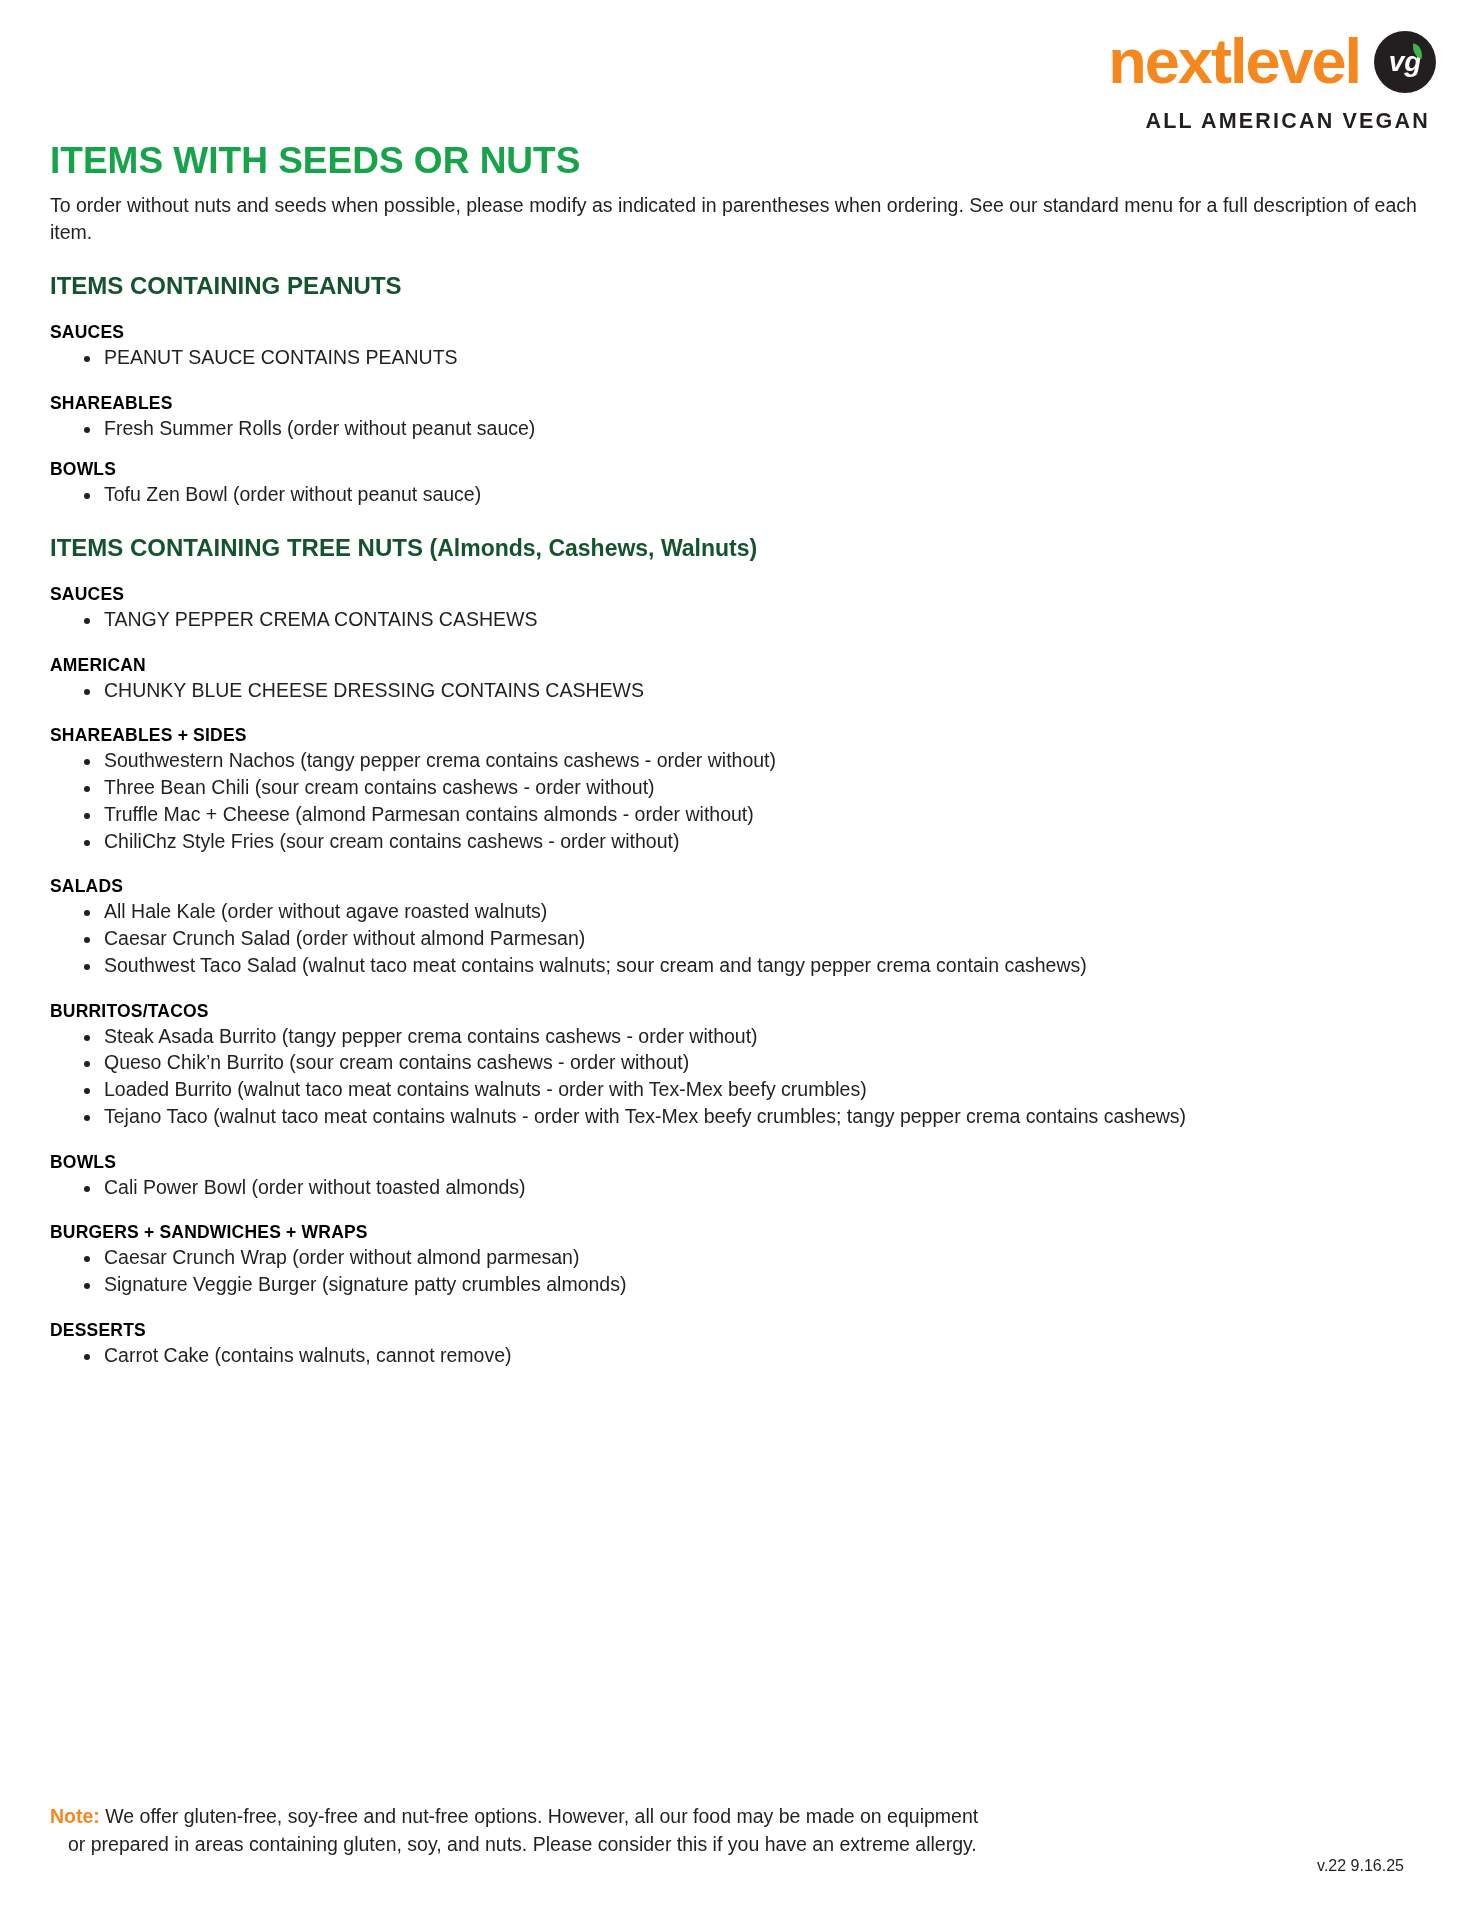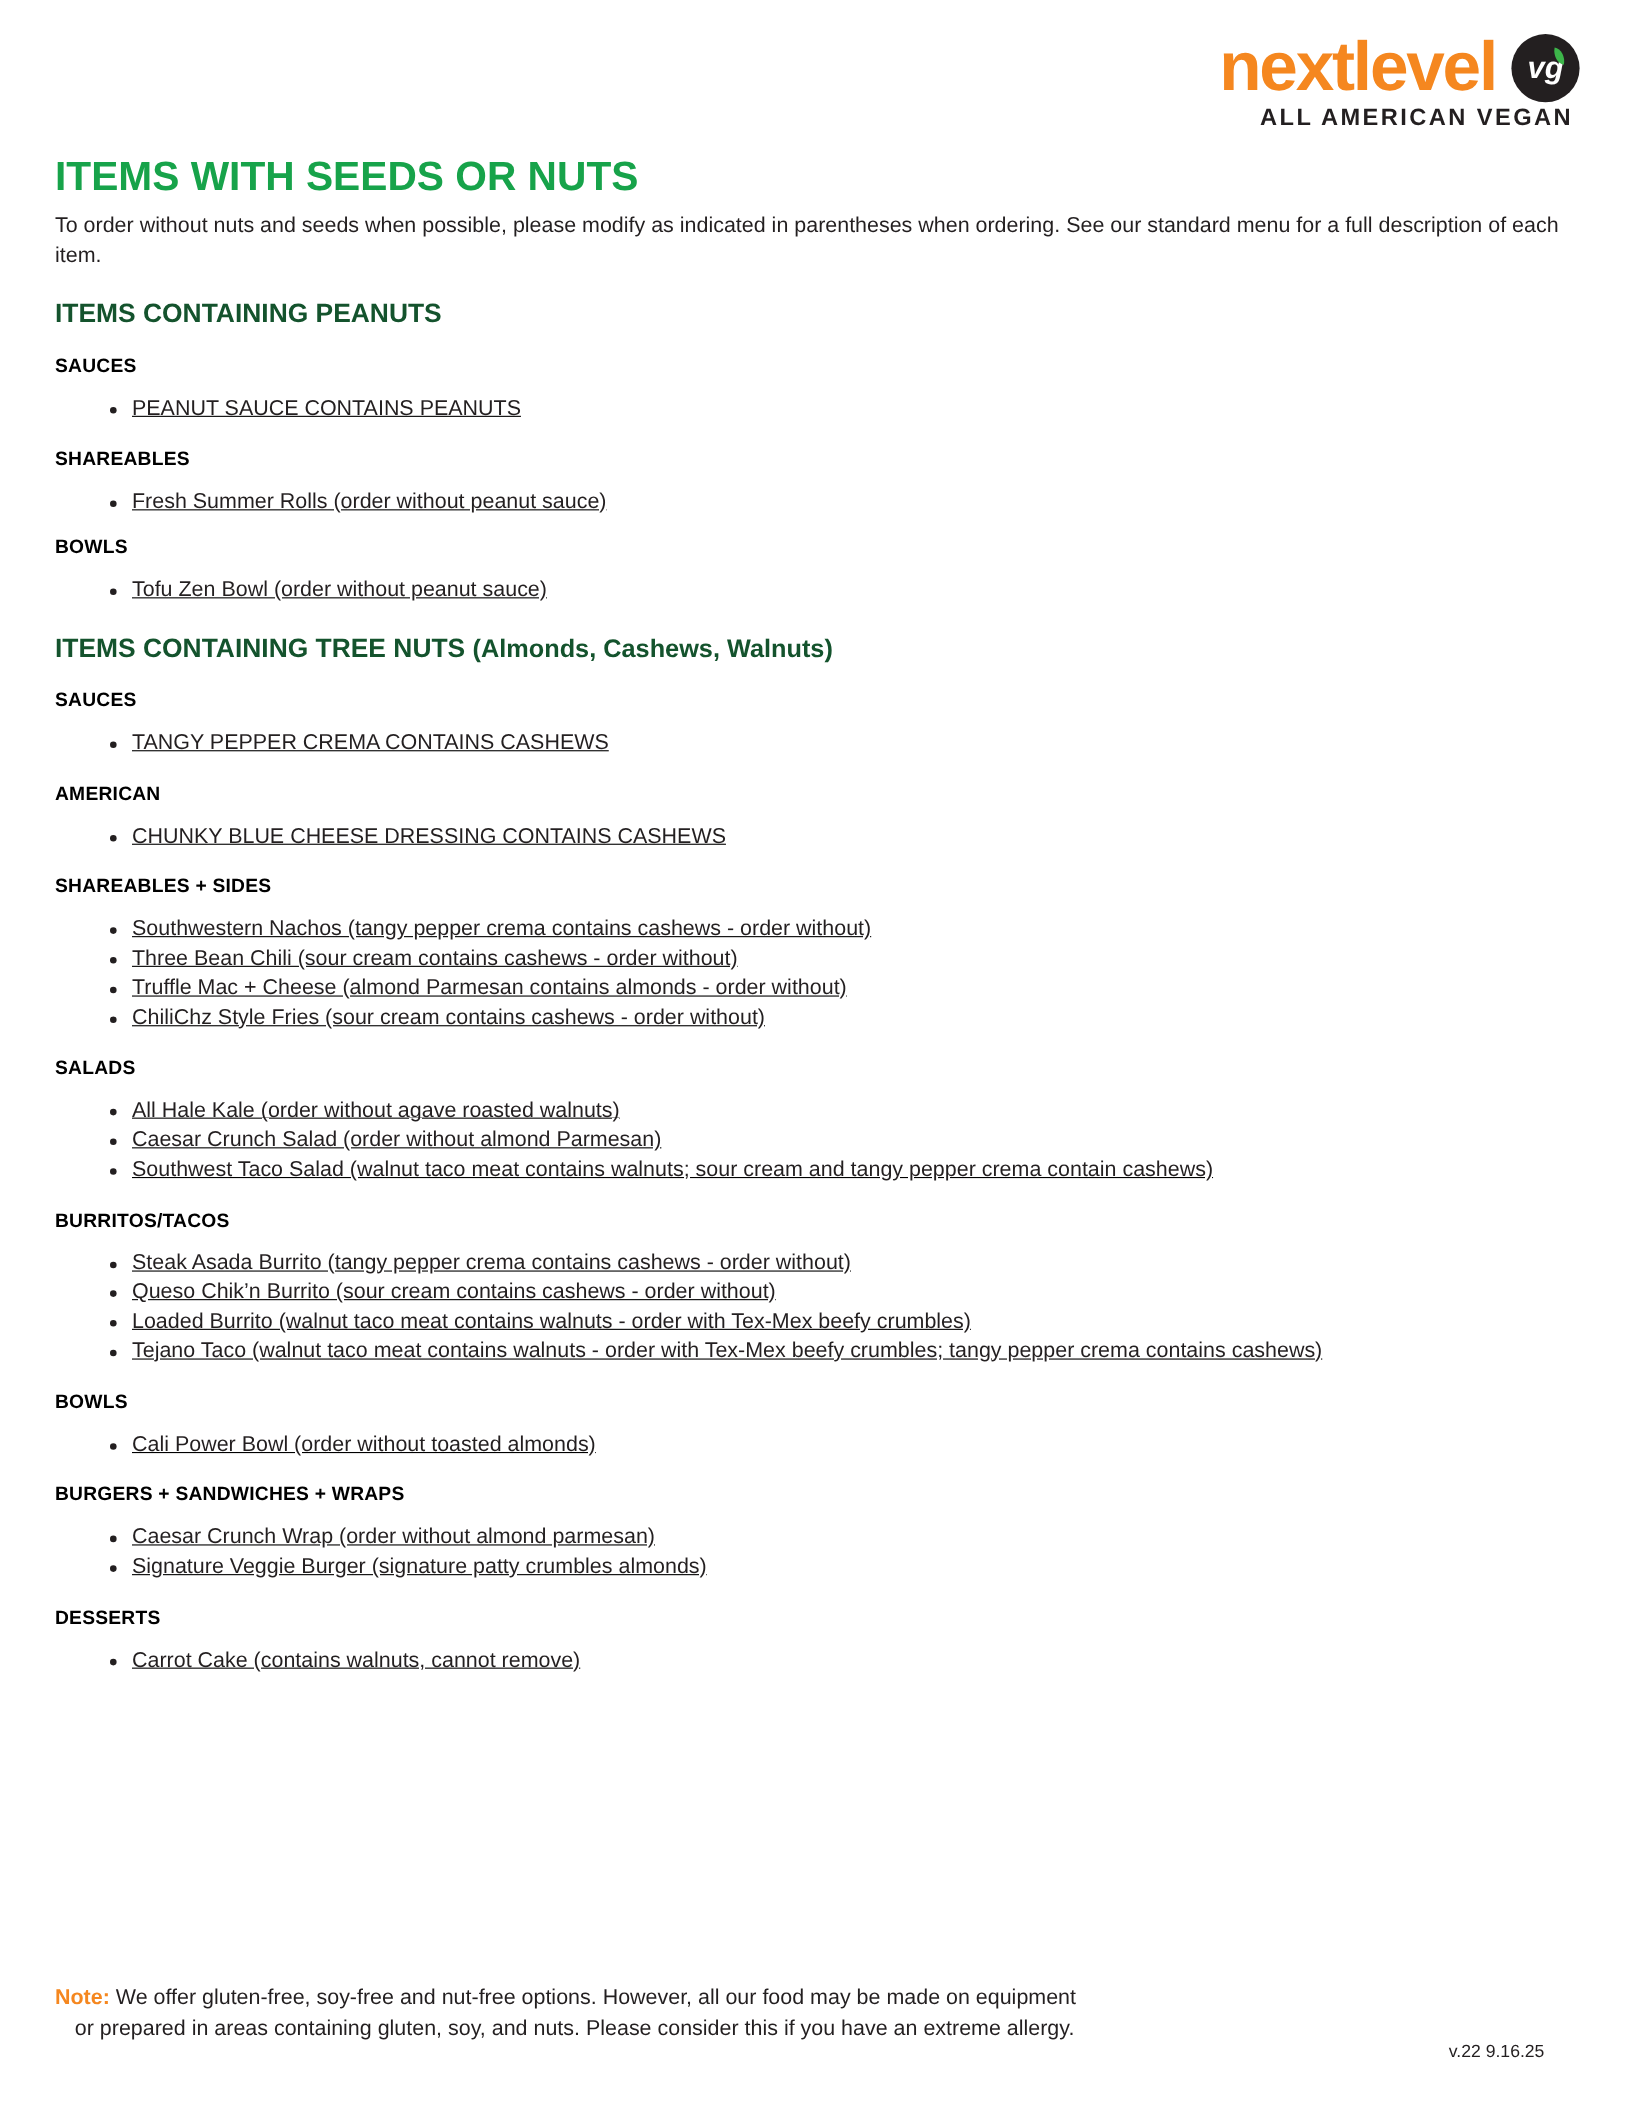--- a/index.html
+++ b/index.html
@@ -63,21 +63,21 @@
     position: absolute;
     top: 13px;
     right: 13px;
     width: 11px;
     height: 14px;
     background: #3DB54A;
     border-radius: 0 100% 0 100%;
     transform: rotate(10deg);
   }
   .logo-tag {
-    margin-top: 2px;
+    margin-top: 16px;
     font-size: 21.5px;
     font-weight: bold;
     letter-spacing: 2.2px;
     color: #231f20;
     padding-right: 6px;
   }
 
   
   h1.doc-title {
     margin: 0;
@@ -105,24 +105,23 @@
   h3.grp {
     margin: 22px 0 2px 0;
     font-size: 17.5px;
     font-weight: bold;
     letter-spacing: 0.2px;
     color: #000;
   }
   h3.grp.tight { margin-top: 18px; }
 
   ul.items {
-    margin: 16px;
+    margin: 0;
     padding-left: 28px;
     list-style: none;
-    text-decoration: underline;
   }
   ul.items li {
     position: relative;
     font-size: 19.5px;
     line-height: 1.32;
     padding-left: 26px;
     margin-bottom: 1px;
     color: #231f20;
     max-width: 1340px;
   }

